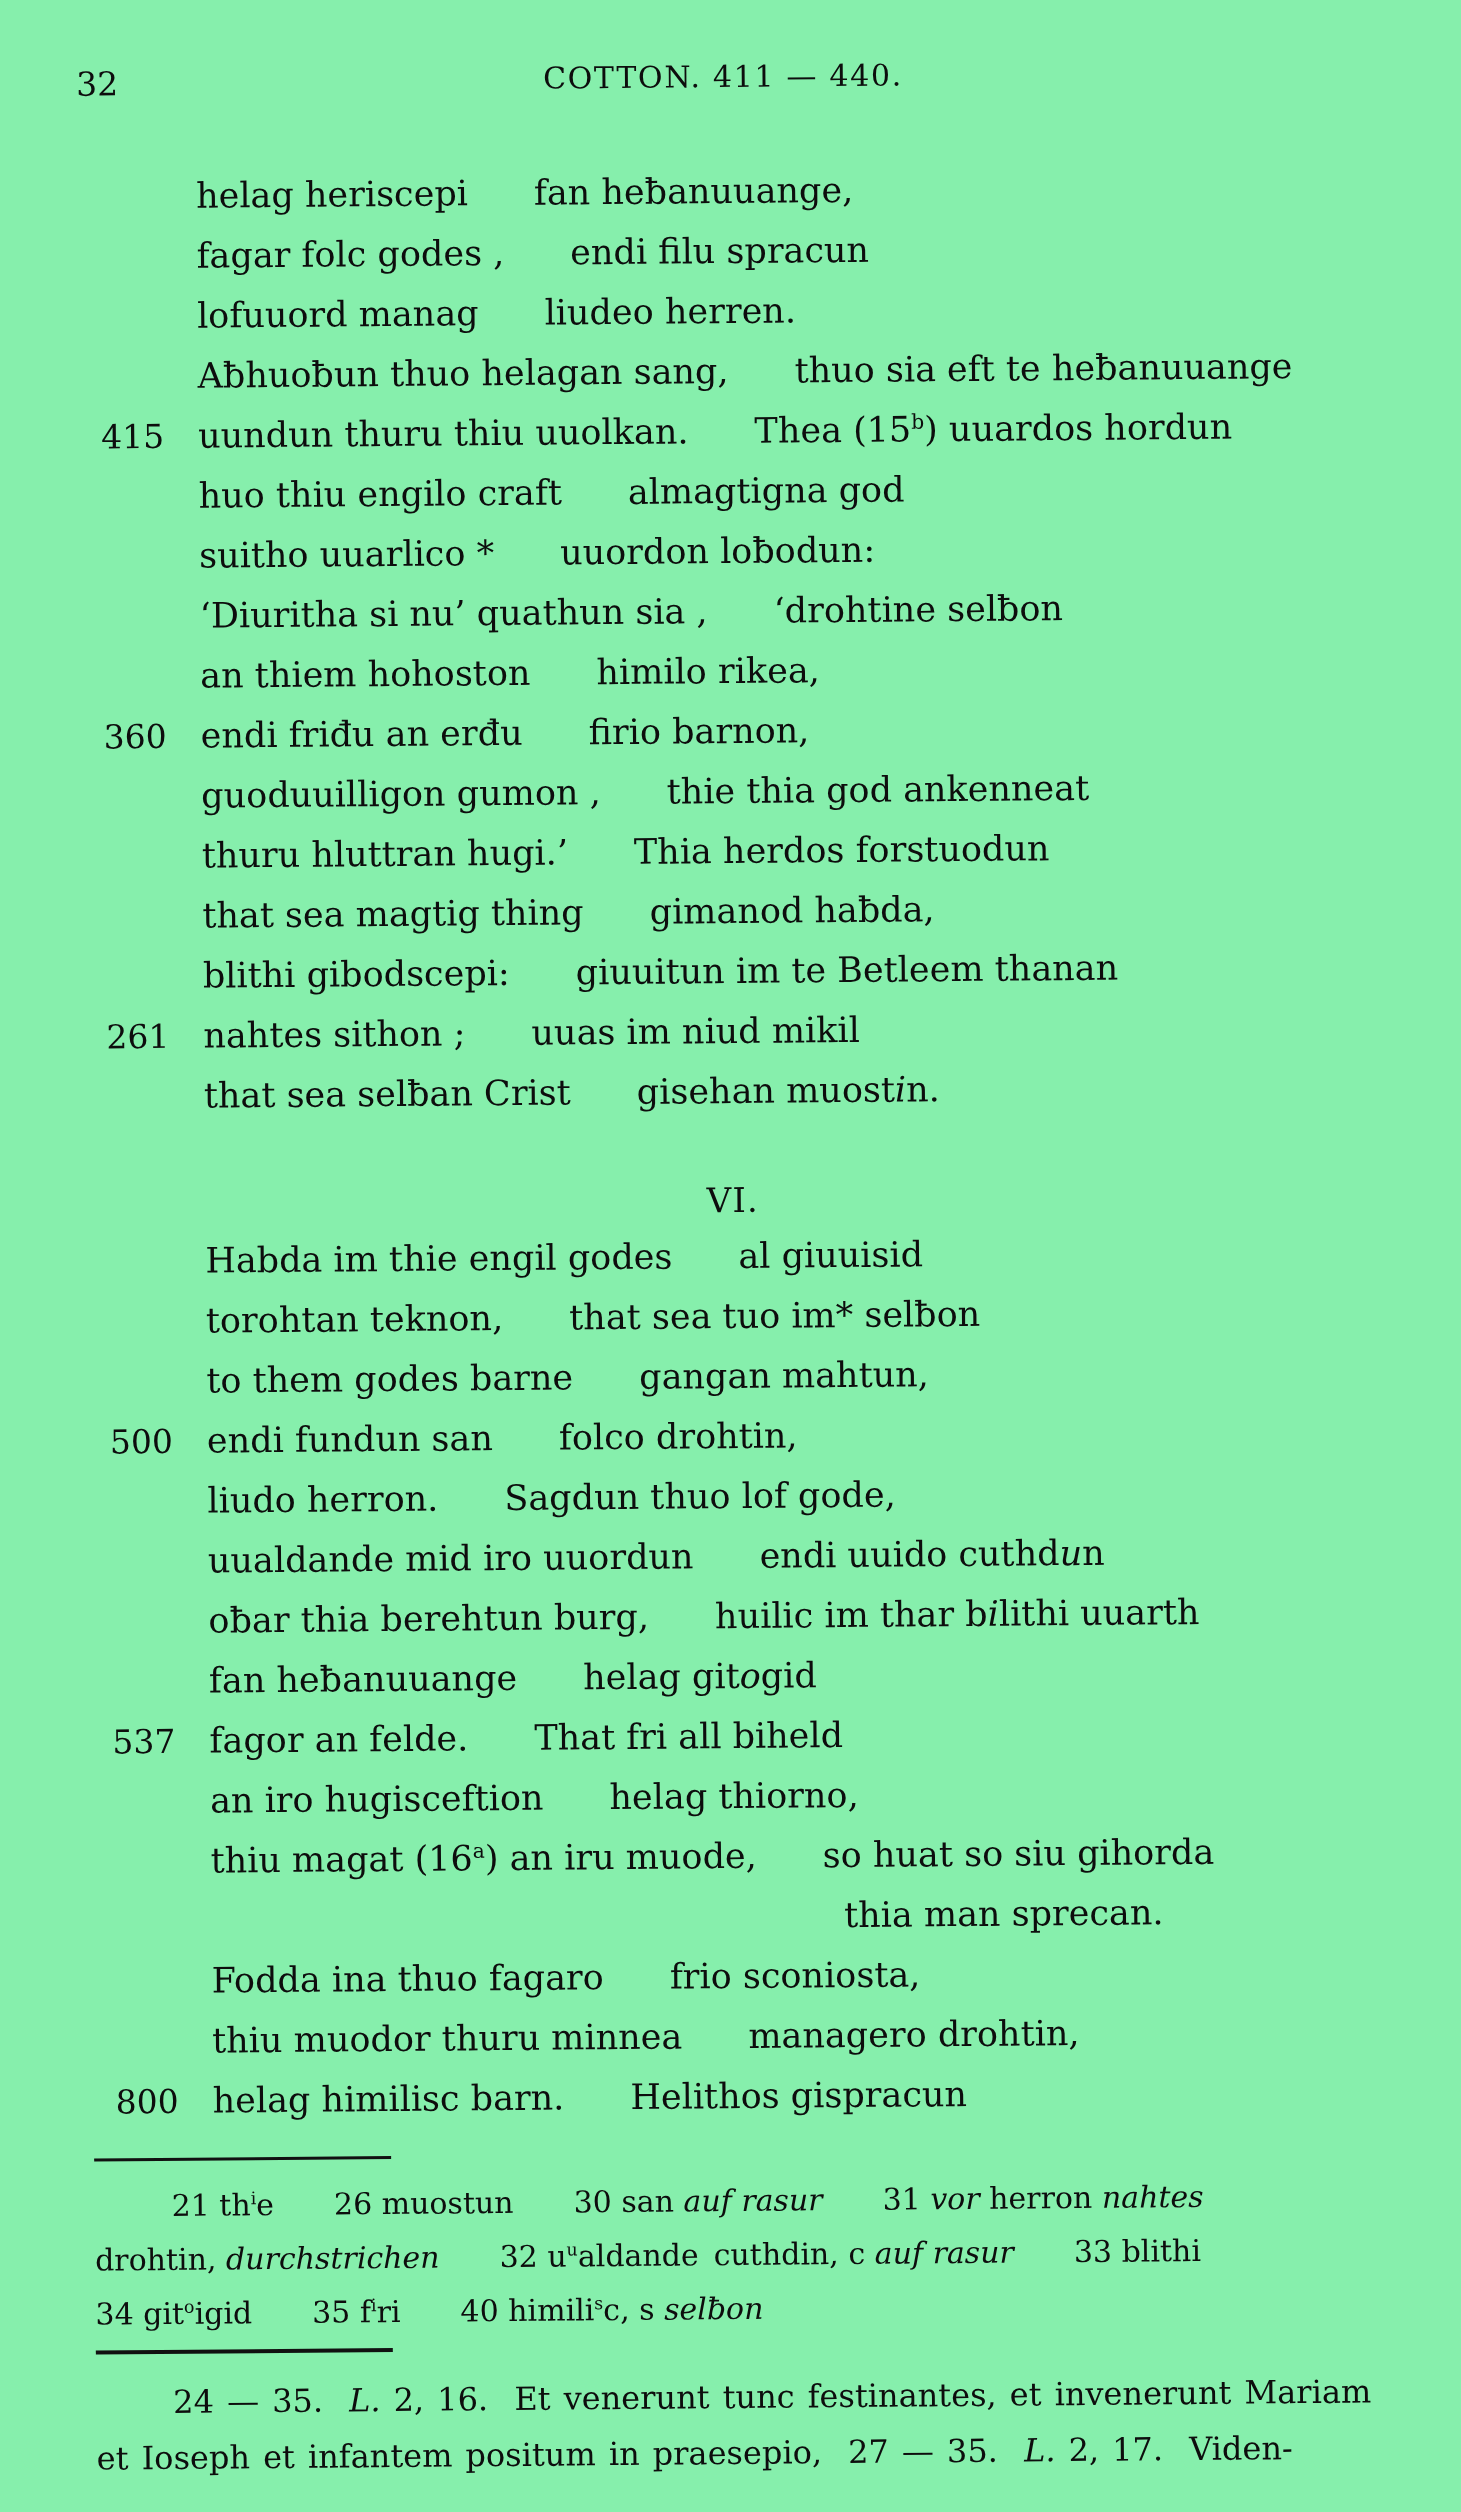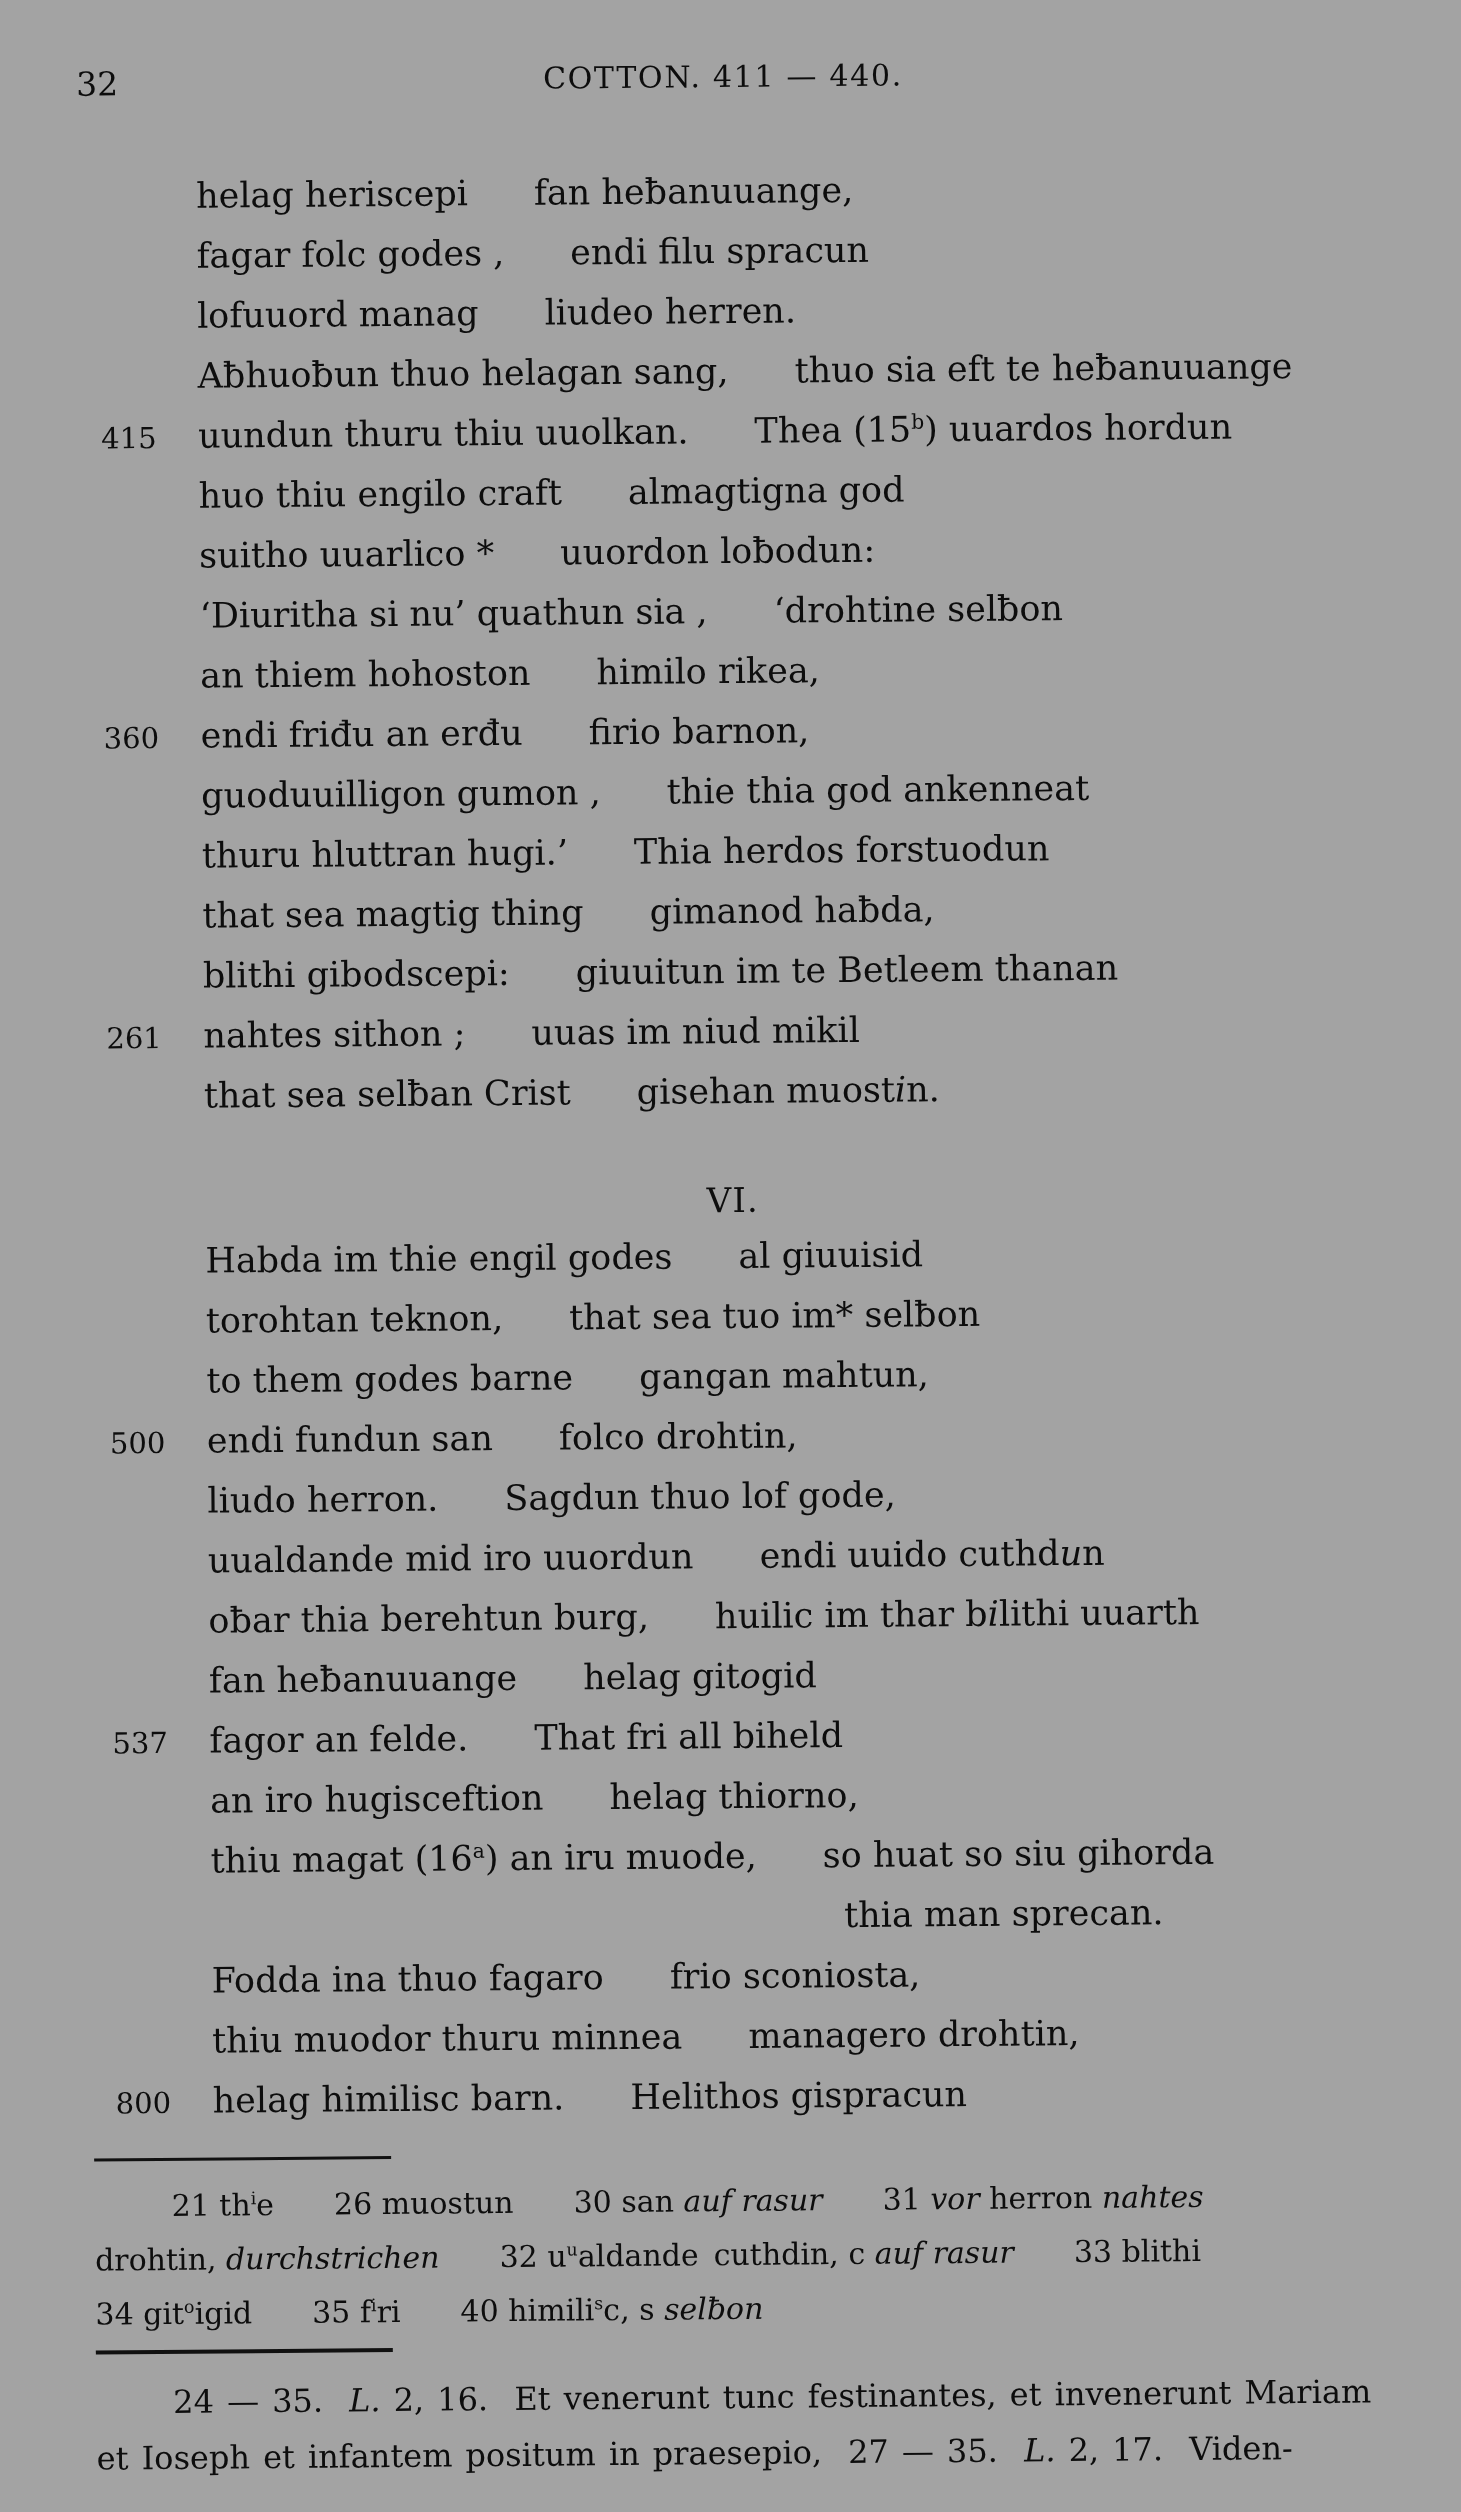--- a/index.html
+++ b/index.html
@@ -1,37 +1,37 @@
 <!DOCTYPE html>
 <html style="font-size:9px"><head>
 <meta charset="utf-8">
 <style>
   html,body{margin:0;padding:0;background:#e8e8e8;}
   .page{
     position:relative;
     width:1462px;height:2512px;
-    background:#a3a3a3;
+    background:#86efac;
     overflow:hidden;
     font-family:"DejaVu Serif","Liberation Serif",serif;
     color:#0d0d0d;
   }
   .content{
     position:absolute;top:0;left:0;right:0;
     transform:rotate(-0.5deg);
     transform-origin:50% 40%;
     padding-top:59px;
   }
   
   .runhead{position:relative;height:45px;}
   .pagenum{position:absolute;left:84px;top:0;font-size:33px;}
   .runtitle{display:block;text-align:center;font-size:30px;letter-spacing:1.7px;}
   
   .verse-block{margin-left:106px;margin-top:67px;}
   .vline{display:flex;align-items:baseline;height:60px;white-space:pre;font-size:35px;}
-  .lineno{flex:0 0 97px;font-size:29px;}
+  .lineno{flex:0 0 97px;font-size:33px;}
   .half{display:inline-block;}
   .half.b{margin-left:66px;}
   .vline.cont .half.b{margin-left:633px;}
   sup{font-size:0.58em;line-height:0;}
   
   .section-heading{
     text-align:center;font-size:34px;letter-spacing:1.1px;
     margin-top:41px;margin-bottom:5.7px;height:57px;line-height:57px;
   }
   .verse-block.second{margin-top:6.9px;}

